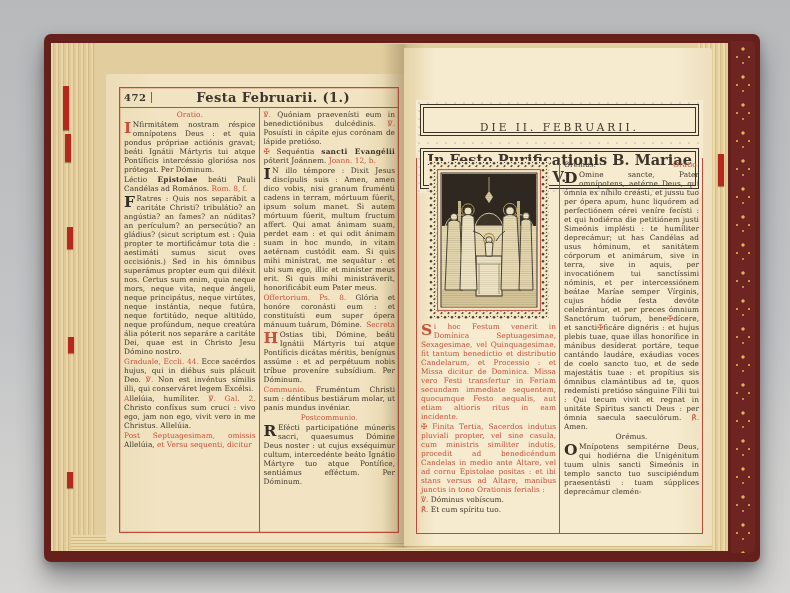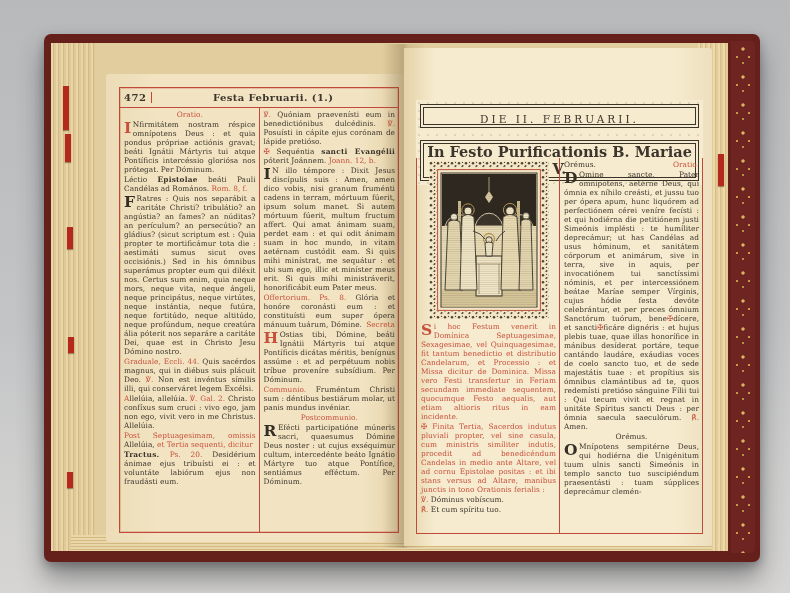--- a/index.html
+++ b/index.html
@@ -37,33 +37,33 @@
         background:linear-gradient(90deg,#e5d3a8 0%,#f6ebcf 10%,#f6ebcf 88%,#eddfbd 100%);
         border-radius:0 3px 3px 0;}
   .gutter{position:absolute;left:338px;top:10px;width:44px;height:504px;pointer-events:none;
         background:linear-gradient(90deg,rgba(90,70,40,0) 0%,rgba(90,70,40,.28) 48%,rgba(90,70,40,.12) 60%,rgba(90,70,40,0) 100%);}
 
   
   .lp-frame{position:absolute;left:13px;top:13px;right:5px;bottom:9px;
         border:1px solid #c0493a;box-shadow:inset 0 0 0 1px rgba(192,73,58,.25);}
   .lp-head{display:flex;align-items:center;height:19px;border-bottom:1px solid #c0493a;padding:0 4px;}
   .lp-num{font-size:10px;font-weight:bold;letter-spacing:.5px;padding-right:5px;border-right:1px solid #c0493a;}
-  .lp-title{flex:1;text-align:center;font-size:10px;font-weight:bold;letter-spacing:.4px;}
+  .lp-title{flex:1;text-align:center;font-size:13px;font-weight:bold;letter-spacing:.4px;}
   .cols{display:flex;align-items:stretch;height:calc(100% - 20px);}
   .col{flex:1;padding:2px 3px 18px 4px;overflow:hidden;}
   .col + .col{border-left:1px solid #c0493a;}
 
   
   .rp-hdrwrap{position:absolute;left:12px;right:9px;top:52px;padding:4px;
         background:
           radial-gradient(circle 1.1px at 3px 3px,#564e3d 60%,transparent 65%),
           radial-gradient(circle .8px at 7px 6px,#6b6250 60%,transparent 65%);
         background-size:9px 8px;background-color:#f6ebcf;}
   .rp-hdr1{border:1px solid #3a332a;box-shadow:inset 0 0 0 2px #f6ebcf,inset 0 0 0 3px #3a332a;
-        background:#f6ebcf;text-align:center;font-size:10.5px;letter-spacing:3px;padding:8px 0 2px;}
+        background:#f6ebcf;text-align:center;font-size:10.5px;letter-spacing:3px;padding:16px 0 2px;}
   .rp-hdr2{margin-top:12px;border:1px solid #3a332a;box-shadow:inset 0 0 0 2px #f6ebcf,inset 0 0 0 3px #3a332a;
         background:#f6ebcf;text-align:center;font-size:14.5px;font-weight:bold;padding:2px 0 3px;}
   .rp-body{position:absolute;left:12px;right:9px;top:110px;bottom:12px;
         border-left:1px solid #c0493a;border-right:1px solid #c0493a;border-bottom:1px solid #c0493a;}
   .rp-body .cols{height:100%;}
 
   
   .blk{margin:0 0 1px 0;font-size:7.4px;line-height:9px;text-align:justify;text-justify:inter-word;}
   .blk.c{text-align:center;}
   .t-red{color:#c7503b;}
@@ -104,24 +104,23 @@
         <div class="lp-head">
           <span class="lp-num">472</span>
           <span class="lp-title">Festa Februarii. (1.)</span>
         </div>
         <div class="cols">
           <div class="col">
               <p class="blk c"><span class="t-red">Oratio.</span></p>
               <p class="blk"><span class="cap red">I</span><span>Nfirmitátem nostram réspice omnípotens Deus : et quia pondus própriae actiónis gravat; beáti Ignátii Mártyris tui atque Pontíficis intercéssio gloriósa nos prótegat. Per Dóminum.</span></p>
               <p class="blk"><span>Léctio </span><span class="t-bl">Epistolae</span><span> beáti Pauli Candélas ad Romános. </span><span class="t-red">Rom. 8, f.</span></p>
               <p class="blk"><span class="cap dark">F</span><span>Ratres : Quis nos separábit a caritáte Christi? tribulátio? an angústia? an fames? an núditas? an perículum? an persecútio? an gládius? (sicut scriptum est : Quia propter te mortificámur tota die : aestimáti sumus sicut oves occisiónis.) Sed in his ómnibus superámus propter eum qui diléxit nos. Certus sum enim, quia neque mors, neque vita, neque ángeli, neque principátus, neque virtútes, neque instántia, neque futúra, neque fortitúdo, neque altitúdo, neque profúndum, neque creatúra ália póterit nos separáre a caritáte Dei, quae est in Christo Jesu Dómino nostro.</span></p>
-              <p class="blk"><span class="t-red">Graduale, Eccli. 44. </span><span>Quis sacérdos magnus, qui in diébus suis plácuit Deo. </span><span class="t-red">℣. </span><span>Non est invéntus símilis illi, qui conserváret legem Excélsi.</span></p>
-              <p class="blk"><span class="t-red">A</span><span>llelúia, allelúia. </span><span class="t-red">℣. Gal. 2. </span><span>Christo confíxus sum cruci : vivo ego, jam non ego, vivit vero in me Christus. Allelúia.</span></p>
-              <p class="blk"><span class="t-red">Post Septuagesimam, omissis </span><span>Allelúia,</span><span class="t-red"> et Tertia sequenti, dicitur</span></p>
-              <p class="blk"><span class="t-bl">Tractus. </span><span class="t-red">Ps. 20. </span><span>Desidérium ánimae ejus tribuísti ei : et voluntáte labiórum ejus non fraudásti eum.</span></p>
+              <p class="blk"><span class="t-red">Graduale, Eccli. 44. </span><span>Ecce sacérdos hujus, qui in diébus suis plácuit Deo. </span><span class="t-red">℣. </span><span>Non est invéntus símilis illi, qui conserváret legem Excélsi.</span></p>
+              <p class="blk"><span class="t-red">A</span><span>llelúia, humíliter. </span><span class="t-red">℣. Gal. 2. </span><span>Christo confíxus sum cruci : vivo ego, jam non ego, vivit vero in me Christus. Allelúia.</span></p>
+              <p class="blk"><span class="t-red">Post Septuagesimam, omissis </span><span>Allelúia,</span><span class="t-red"> et Versu sequenti, dicitur</span></p>
             </div>
           <div class="col">
               <p class="blk"><span class="t-red">℣. </span><span>Quóniam praevenísti eum in benedictiónibus dulcédinis. </span><span class="t-red">℣. </span><span>Posuísti in cápite ejus corónam de lápide pretióso.</span></p>
               <p class="blk"><span class="t-red">✠ </span><span>Sequéntia </span><span class="t-bl">sancti Evangélii</span><span> póterit Joánnem. </span><span class="t-red">Joann. 12, b.</span></p>
               <p class="blk"><span class="cap dark">I</span><span>N illo témpore : Dixit Jesus discípulis suis : Amen, amen dico vobis, nisi granum fruménti cadens in terram, mórtuum fúerit, ipsum solum manet. Si autem mórtuum fúerit, multum fructum affert. Qui amat ánimam suam, perdet eam : et qui odit ánimam suam in hoc mundo, in vitam aetérnam custódit eam. Si quis mihi minístrat, me sequátur : et ubi sum ego, illic et miníster meus erit. Si quis mihi ministráverit, honorificábit eum Pater meus.</span></p>
               <p class="blk"><span class="t-red">Offertorium. Ps. 8. </span><span>Glória et honóre coronásti eum : et constituísti eum super ópera mánuum tuárum, Dómine. </span><span class="t-rr">Secreta</span></p>
               <p class="blk"><span class="cap red">H</span><span>Ostias tibi, Dómine, beáti Ignátii Mártyris tui atque Pontíficis dicátas méritis, benígnus assúme : et ad perpétuum nobis tríbue proveníre subsídium. Per Dóminum.</span></p>
               <p class="blk"><span class="t-red">Communio. </span><span>Fruméntum Christi sum : déntibus bestiárum molar, ut panis mundus invéniar.</span></p>
               <p class="blk c"><span class="t-red">Postcommunio.</span></p>
               <p class="blk"><span class="cap dark">R</span><span>Efécti participatióne múneris sacri, quaesumus Dómine Deus noster : ut cujus exséquimur cultum, intercedénte beáto Ignátio Mártyre tuo atque Pontífice, sentiámus efféctum. Per Dóminum.</span></p>

